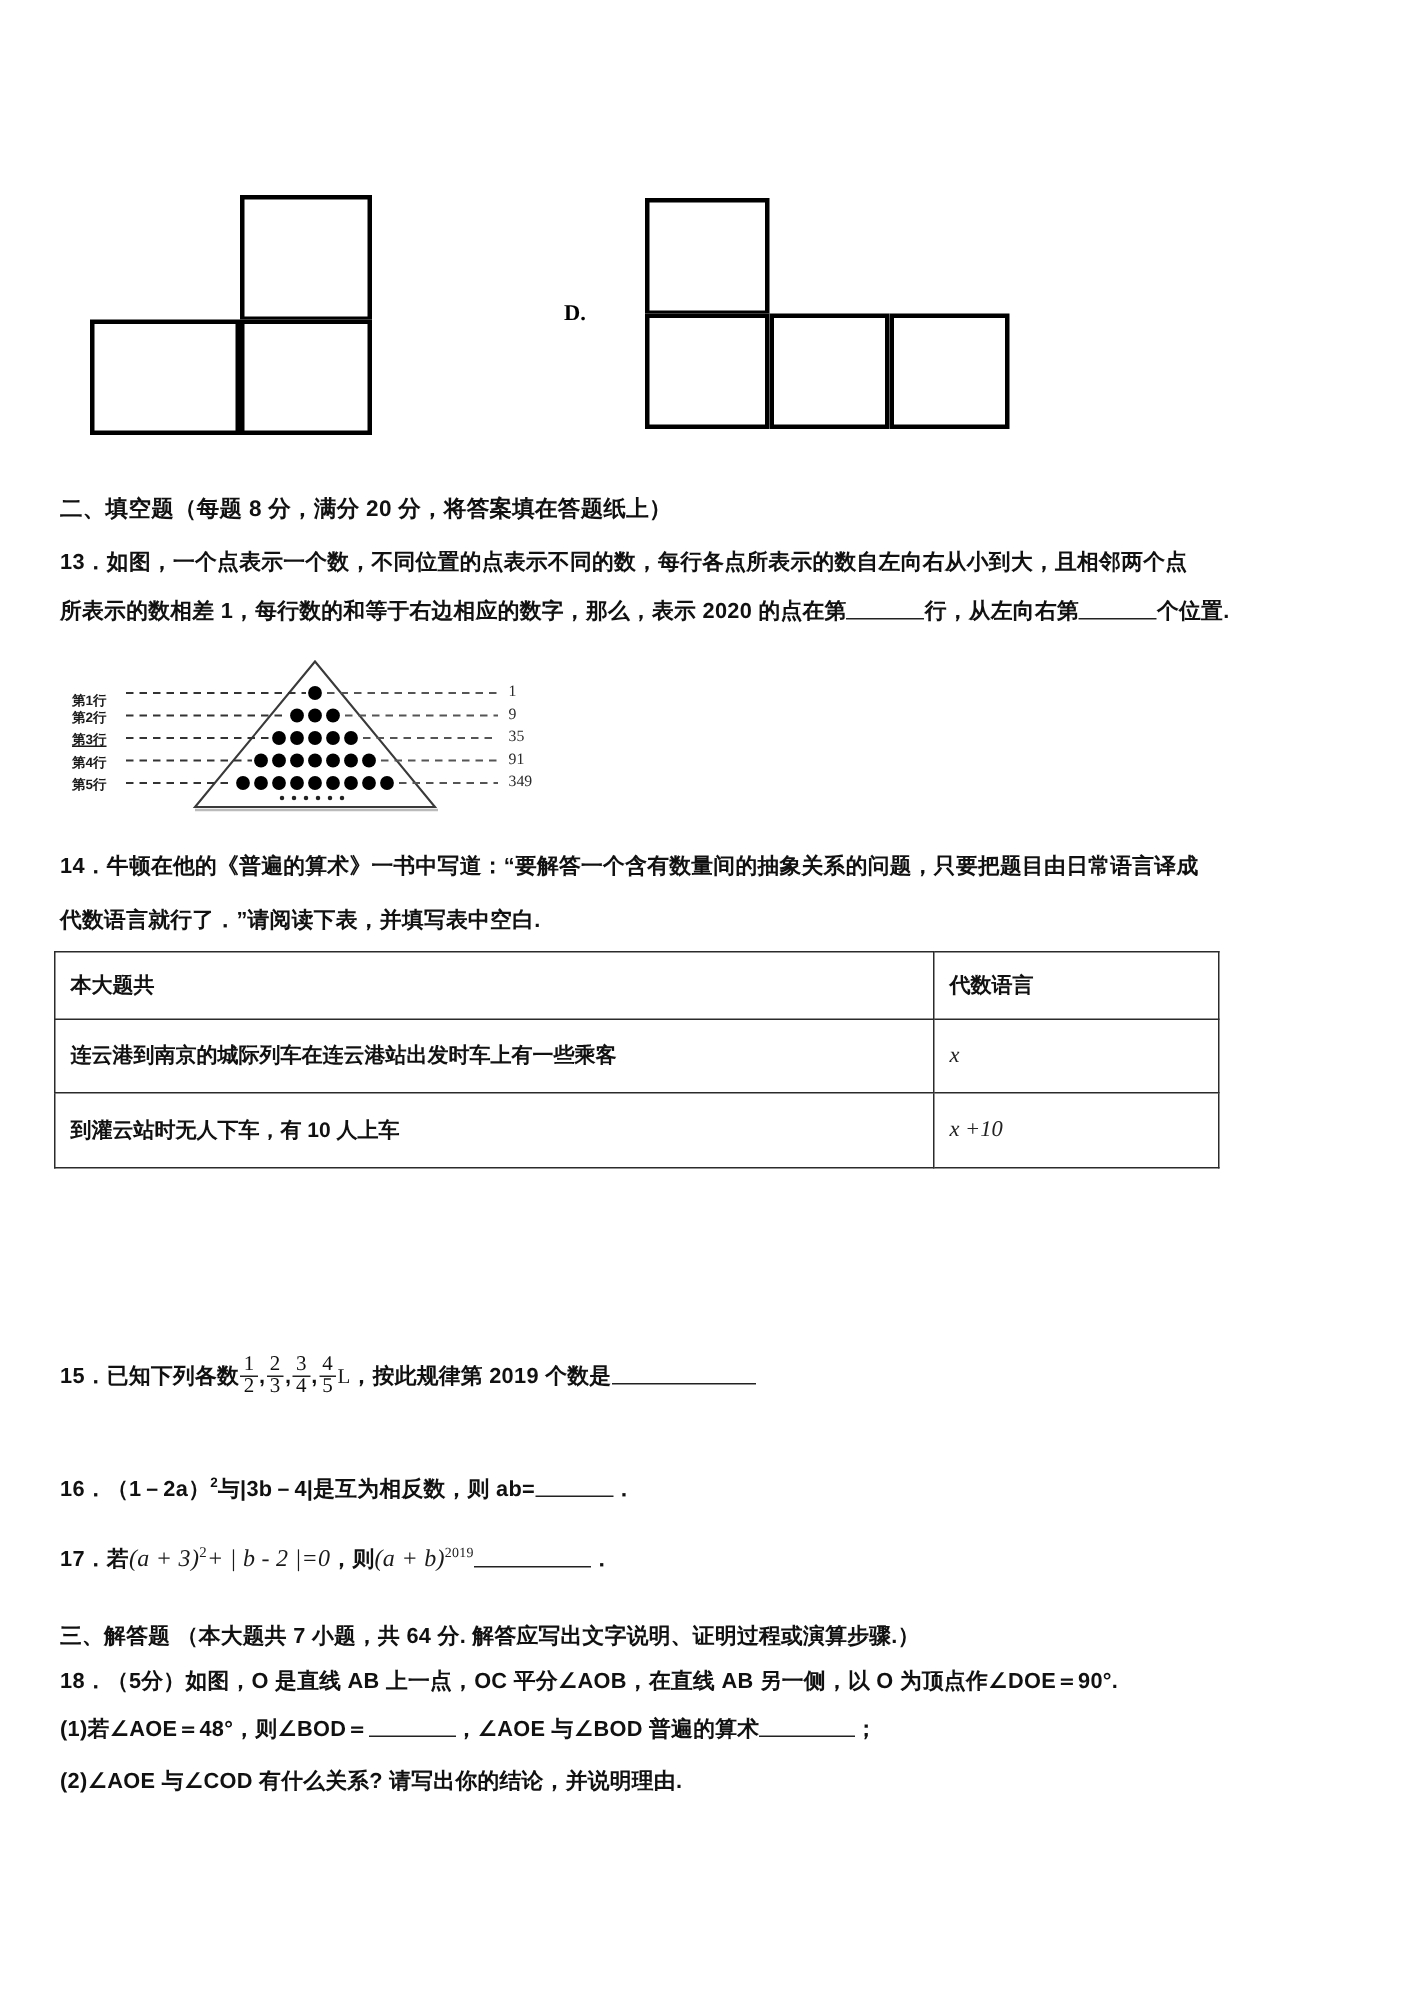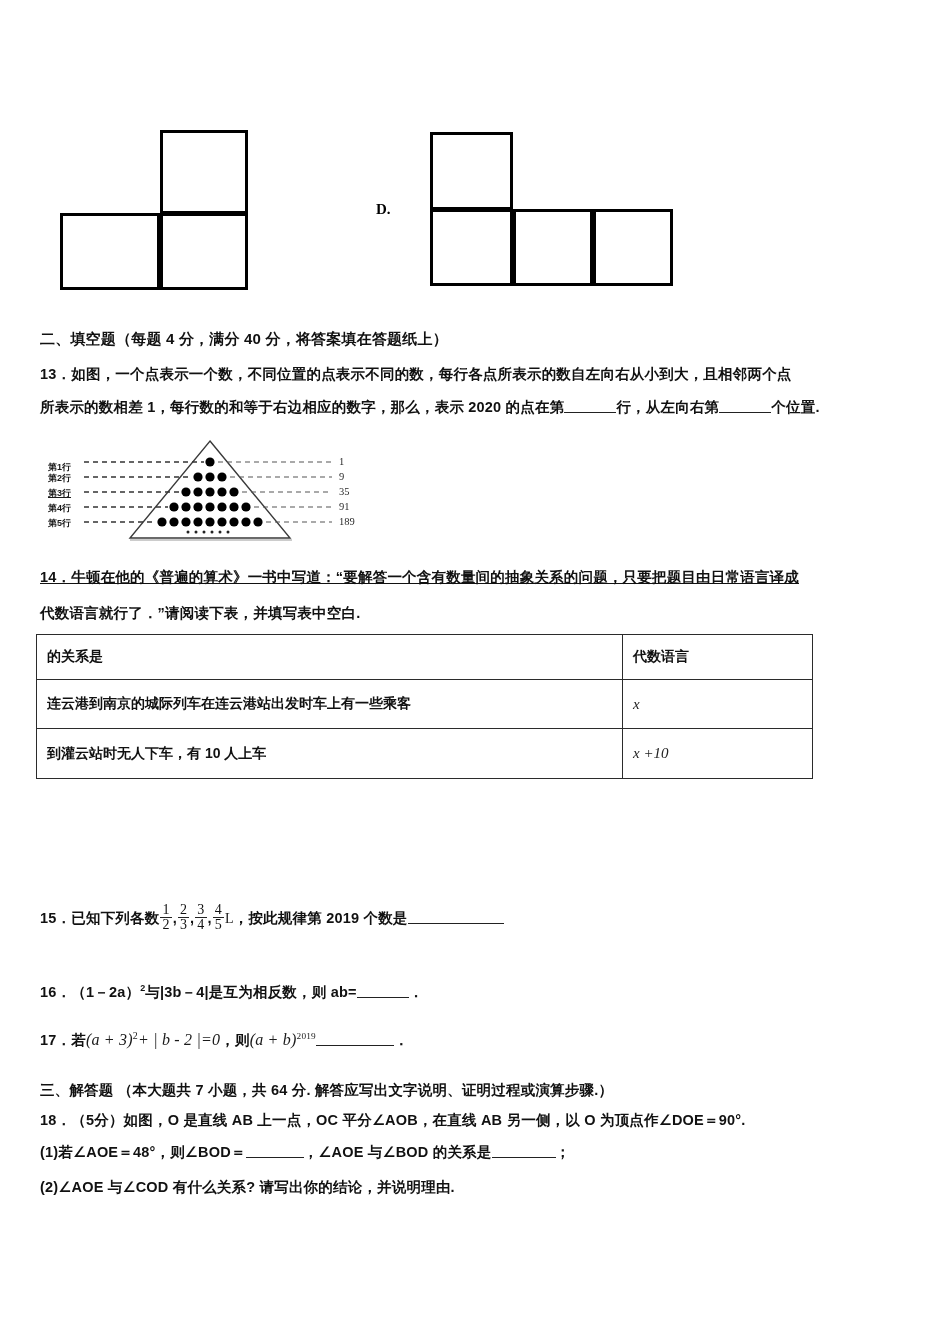--- a/index.html
+++ b/index.html
@@ -161,21 +161,21 @@
   <div class="label-d" style="left:376px; top:201px;">D.</div>
 
   <div>
     <div class="fig-box" style="left:430px; top:132px; width:83px; height:78px;"></div>
     <div class="fig-box" style="left:430px; top:209px; width:83px; height:77px;"></div>
     <div class="fig-box" style="left:513px; top:209px; width:80px; height:77px;"></div>
     <div class="fig-box" style="left:593px; top:209px; width:80px; height:77px;"></div>
   </div>
 </div>
 
-<div class="txt" style="left:40px; top:330px; font-size:15px;">二、填空题（每题 4 分，满分 40 分，将答案填在答题纸上）</div>
+<div class="txt" style="left:40px; top:330px; font-size:15px;">二、填空题（每题 8 分，满分 20 分，将答案填在答题纸上）</div>
 
 <div class="txt" style="left:40px; top:365px;">13．如图，一个点表示一个数，不同位置的点表示不同的数，每行各点所表示的数自左向右从小到大，且相邻两个点</div>
 
 <div class="txt" style="left:40px; top:398px;text-align:center;">
   <span>所表示的数相差 1，每行数的和等于右边相应的数字，那么，表示 2020 的点在第</span><span class="ul-blank ul-52"></span><span>行，从左向右第</span><span class="ul-blank ul-52"></span><span>个位置.</span>
 </div>
 
 <div id="tri-figure">
   <svg width="340" height="108" viewBox="0 0 340 108">
 
@@ -248,34 +248,34 @@
   <div class="rowlabel" style="left:8px; top:24px;">第1行</div>
   <div class="rowlabel" style="left:8px; top:35px;">第2行</div>
   <div class="rowlabel" style="left:8px; top:50px;text-decoration:underline;">第3行</div>
   <div class="rowlabel" style="left:8px; top:65px;">第4行</div>
   <div class="rowlabel" style="left:8px; top:80px;">第5行</div>
 
   <div class="rowvalue" style="left:299px; top:19px;">1</div>
   <div class="rowvalue" style="left:299px; top:34px;">9</div>
   <div class="rowvalue" style="left:299px; top:49px;">35</div>
   <div class="rowvalue" style="left:299px; top:64px;">91</div>
-  <div class="rowvalue" style="left:299px; top:79px;">189</div>
-</div>
-
-<div class="txt" style="left:40px; top:568px;text-decoration:underline;">14．牛顿在他的《普遍的算术》一书中写道：“要解答一个含有数量间的抽象关系的问题，只要把题目由日常语言译成</div>
+  <div class="rowvalue" style="left:299px; top:79px;">349</div>
+</div>
+
+<div class="txt" style="left:40px; top:568px;">14．牛顿在他的《普遍的算术》一书中写道：“要解答一个含有数量间的抽象关系的问题，只要把题目由日常语言译成</div>
 <div class="txt" style="left:40px; top:604px;">代数语言就行了．”请阅读下表，并填写表中空白.</div>
 
 <table id="lang-table">
   <colgroup>
       <col class="col-left">
       <col class="col-right">
     </colgroup>
   <tbody>
     <tr>
-      <td class="r-head">的关系是</td>
+      <td class="r-head">本大题共</td>
       <td class="r-head">代数语言</td>
     </tr>
     <tr>
       <td class="r-one">连云港到南京的城际列车在连云港站出发时车上有一些乘客</td>
       <td class="r-one algebra">x</td>
     </tr>
     <tr>
       <td class="r-two">到灌云站时无人下车，有 10 人上车</td>
       <td class="r-two algebra">x +10</td>
     </tr>
@@ -292,16 +292,16 @@
 
 <div class="txt" style="left:40px; top:1030px;">
   <span>17．若</span><span class="math"><span>(a + 3)</span><sup class="e">2</sup><span>+ | b - 2 |=0</span></span><span>，则</span><span class="math"><span>(a + b)</span><sup class="e-big">2019</sup></span><span class="ul-blank ul-78"></span><span>．</span>
 </div>
 
 <div class="txt" style="left:40px; top:1081px;">三、解答题 （本大题共 7 小题，共 64 分. 解答应写出文字说明、证明过程或演算步骤.）</div>
 
 <div class="txt" style="left:40px; top:1111px;">18．（5分）如图，O 是直线 AB 上一点，OC 平分∠AOB，在直线 AB 另一侧，以 O 为顶点作∠DOE＝90°.</div>
 
 <div class="txt" style="left:40px; top:1143px;">
-  <span>(1)若∠AOE＝48°，则∠BOD＝</span><span class="ul-blank ul-58"></span><span>，∠AOE 与∠BOD 的关系是</span><span class="ul-blank ul-64"></span><span>；</span>
+  <span>(1)若∠AOE＝48°，则∠BOD＝</span><span class="ul-blank ul-58"></span><span>，∠AOE 与∠BOD 普遍的算术</span><span class="ul-blank ul-64"></span><span>；</span>
 </div>
 
 <div class="txt" style="left:40px; top:1178px;">(2)∠AOE 与∠COD 有什么关系? 请写出你的结论，并说明理由.</div>
 
 </body></html>

